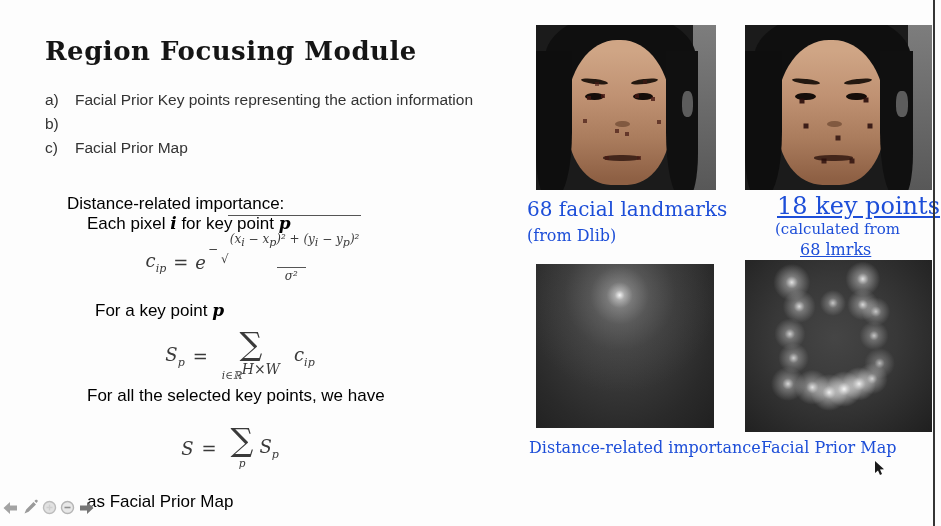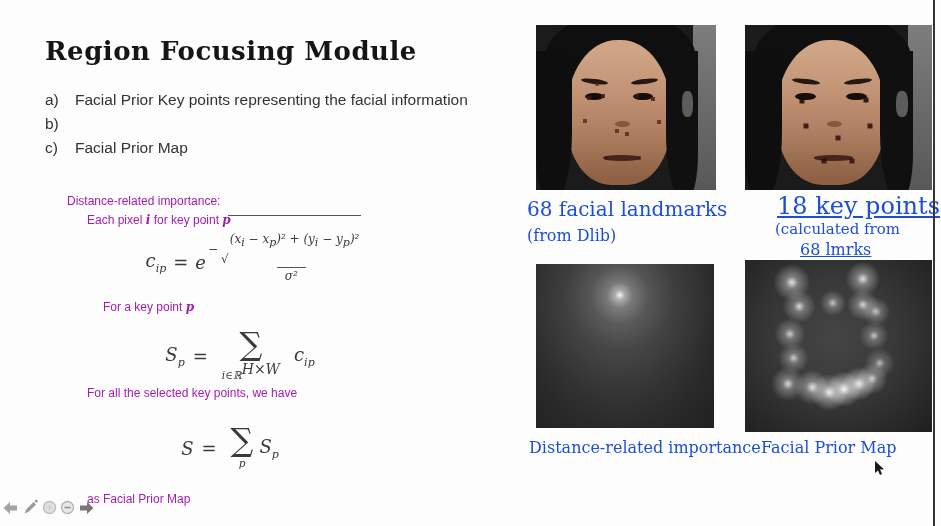--- a/index.html
+++ b/index.html
@@ -10,21 +10,21 @@
   .abs{position:absolute;}
 
   
   .title{
     left:45px;top:36px;font-family:"DejaVu Serif",serif;font-weight:bold;
     font-size:26px;color:#151515;letter-spacing:0.5px;
   }
   .bullets{left:45px;top:91px;font-size:15.5px;color:#333;}
   .bullet-row{display:flex;margin-bottom:6px;}
   .bullet-label{width:30px;flex:none;}
-  .lead{font-size:12px;color:#a21caf;}
+  .lead{font-size:17px;color:#000000;}
   .mvar{font-family:"DejaVu Serif",serif;font-style:italic;font-weight:bold;}
 
   
   .math{font-family:"DejaVu Serif",serif;font-style:italic;color:#3a3a3a;}
   .math sub{font-size:11px;font-style:italic;}
   .math sup{font-size:14px;}
   .f-row{display:flex;align-items:center;justify-content:center;}
   .exp{display:inline-flex;align-items:center;transform:translateY(-13px);font-size:12px;margin-left:2px;}
   .frac{display:inline-flex;flex-direction:column;align-items:center;}
   .frac .num{display:inline-flex;align-items:flex-end;padding:0 3px 1px;}
@@ -60,21 +60,21 @@
   .edge-line{left:933px;top:0;width:2px;height:526px;background:#353535;}
 </style>
 </head>
 <body>
 
 <div class="abs title">Region Focusing Module</div>
 
 <div class="abs bullets">
   <div class="bullet-row">
     <span class="bullet-label">a)</span>
-    <span>Facial Prior Key points representing the facial information</span>
+    <span>Facial Prior Key points representing the action information</span>
   </div>
   <div class="bullet-row">
     <span class="bullet-label">b)</span>
   </div>
   <div class="bullet-row">
     <span class="bullet-label">c)</span>
     <span>Facial Prior Map</span>
   </div>
 </div>
 
@@ -96,21 +96,21 @@
     <span class="frac">
       <span class="num">
         <span>√</span>
         <span class="rad"><span>(x</span><sub>i</sub><span> − x</span><sub>p</sub><span>)² + (y</span><sub>i</sub><span> − y</span><sub>p</sub><span>)²</span></span>
       </span>
       <span class="den">σ²</span>
     </span>
   </span>
 </div>
 
-<div class="abs lead" style="left:103px;top:300px;">
+<div class="abs lead" style="left:95px;top:300px;">
   <span>For a key point</span>
   <span class="mvar">p</span>
 </div>
 
 <div class="abs math f-row" style="left:130px;top:326px;width:220px;height:60px;font-size:18px;">
   <span><span>S</span><sub>p</sub></span>
   <span style="margin:0 8px;">=</span>
   <span class="sumblock">
     <span class="sigma">∑</span>
     <span class="limits"><span>i∈ℝ</span><sup>H×W</sup></span>

